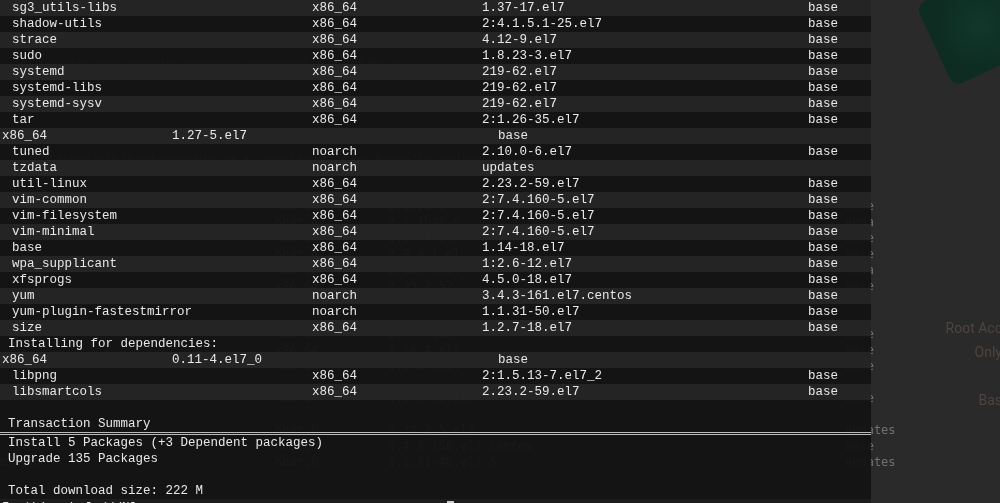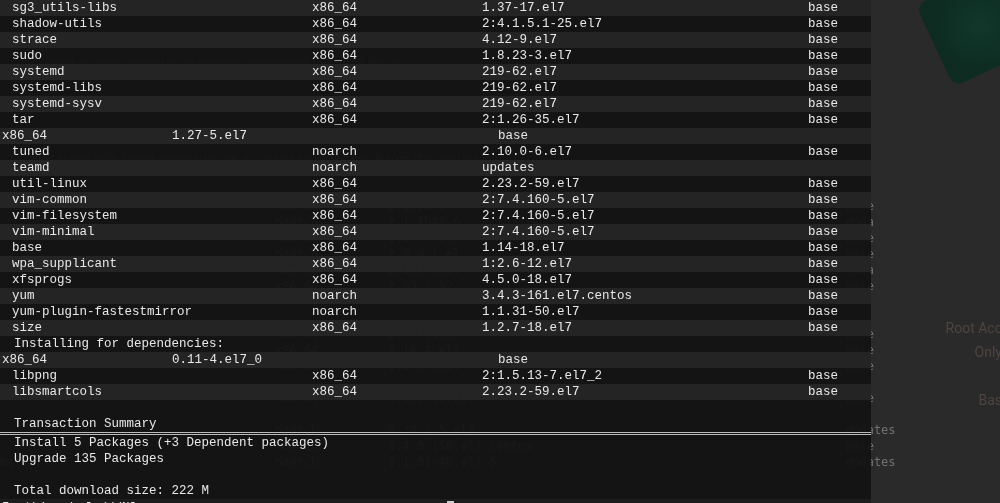--- a/index.html
+++ b/index.html
@@ -74,21 +74,21 @@
     .alt-row { background: rgba(50,50,50,0.55); }
     .row {
       display: flex;
       padding-left: 2px;
       height: 16px;
     }
     .c-name { width: 310px; flex: 0 0 310px; }
     .c-arch { width: 170px; flex: 0 0 170px; }
     .c-version { width: 326px; flex: 0 0 326px; }
     .c-repo { width: 65px; flex: 0 0 65px; text-align: left; }
-    .full-line { padding-left: 14px; height: 16px; }
+    .full-line { padding-left: 8px; height: 16px; }
     .indent { padding-left: 10px; }
     .divider {
       height: 3px;
       border-top: 1px solid #bbbbbb;
       border-bottom: 1px solid #bbbbbb;
       margin: 0;
     }
     .prompt-line {
       background: rgba(30,30,30,0.9);
       padding-left: 2px;
@@ -195,21 +195,21 @@
         <span class="c-version">1.27-5.el7</span>
         <span class="c-repo">base</span>
       </div>
       <div class="row">
         <span class="c-name indent"> tuned</span>
         <span class="c-arch">noarch</span>
         <span class="c-version">2.10.0-6.el7</span>
         <span class="c-repo">base</span>
       </div>
       <div class="row alt-row">
-        <span class="c-name indent"> teamd</span>
+        <span class="c-name indent"> tzdata</span>
         <span class="c-arch">noarch</span>
         <span class="c-repo">updates</span>
       </div>
       <div class="row">
         <span class="c-name indent"> util-linux</span>
         <span class="c-arch">x86_64</span>
         <span class="c-version">2.23.2-59.el7</span>
         <span class="c-repo">base</span>
       </div>
       <div class="row alt-row">

